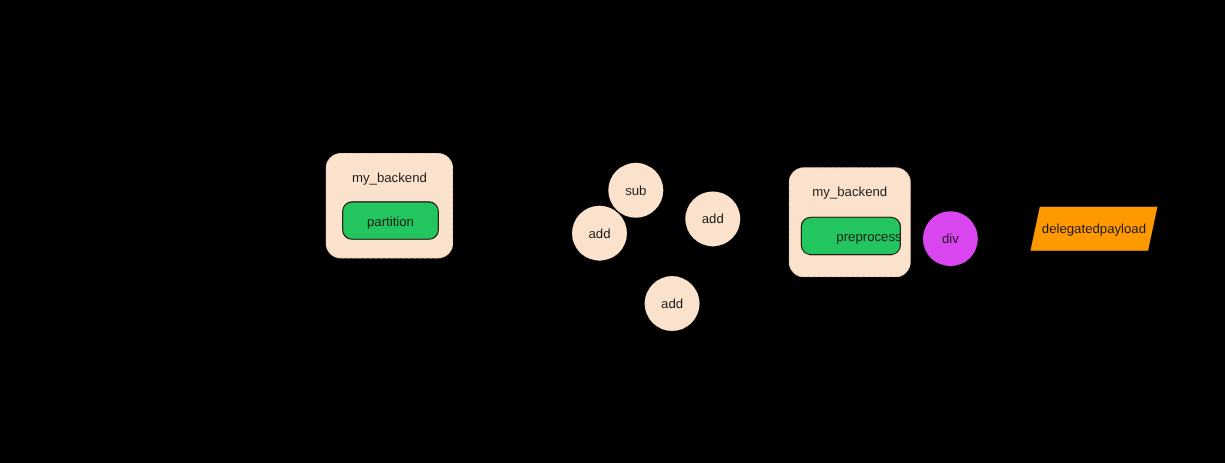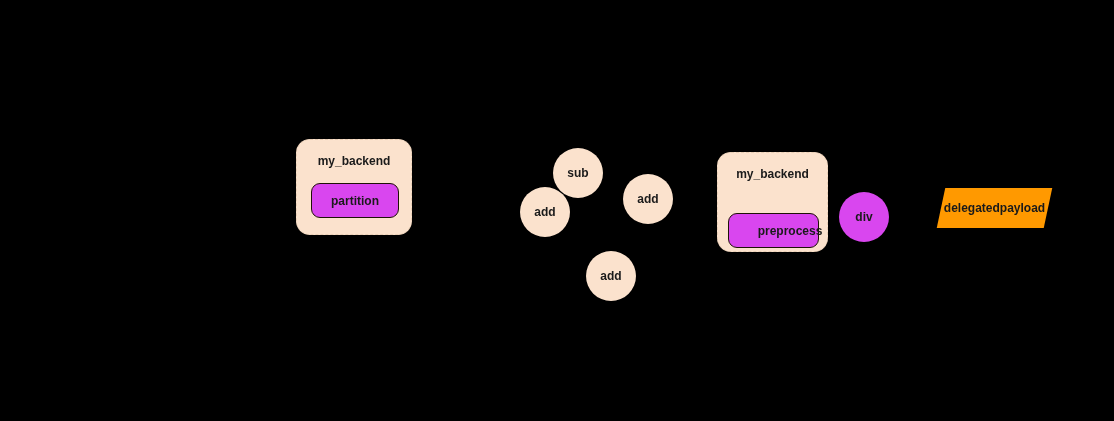--- a/index.html
+++ b/index.html
@@ -9,21 +9,20 @@
   }
   body {
     font-family: "Liberation Sans", sans-serif;
   }
   #canvas {
     position: relative;
     width: 1112px;
     height: 421px;
     background: #000000;
     overflow: hidden;
-    font-weight: bold;
   }
 
   
   .backend-group {
     position: absolute;
     background: #fbe2cd;
     border: 1px dashed #e8cdb4;
     border-radius: 14px;
     box-sizing: border-box;
   }
@@ -34,21 +33,21 @@
     text-align: center;
     font-size: 12px;
     line-height: 14px;
     color: #1a1a1a;
     white-space: nowrap;
   }
 
   
   .op-box {
     position: absolute;
-    background: #d946ef;
+    background: #22c55e;
     border: 1px solid #1f1208;
     border-radius: 9px;
     box-sizing: border-box;
     display: flex;
     align-items: center;
     justify-content: center;
     font-size: 12px;
     color: #1a1a1a;
     white-space: nowrap;
   }
@@ -96,21 +95,21 @@
 </head>
 <body>
 
 <div id="canvas">
     <div class="backend-group" style="left: 296px; top: 139px; width: 116px; height: 96px;">
       <div class="backend-group-label" style="top: 14px;">my_backend</div>
       <div class="op-box" style="left: 14px; top: 43px; width: 88px; height: 35px;">partition</div>
     </div>
     <div class="backend-group" style="left: 717px; top: 152px; width: 111px; height: 100px;">
       <div class="backend-group-label" style="top: 14px;">my_backend</div>
-      <div class="op-box" style="left: 10px; top: 60px; width: 91px; height: 35px; padding-left: 33px;">preprocess</div>
+      <div class="op-box" style="left: 10px; top: 44px; width: 91px; height: 35px; padding-left: 33px;">preprocess</div>
     </div>
     <div class="node-circle peach" style="left: 553px; top: 148px; width: 50px; height: 50px;">sub</div>
     <div class="node-circle peach" style="left: 520px; top: 187px; width: 50px; height: 50px;">add</div>
     <div class="node-circle peach" style="left: 623px; top: 174px; width: 50px; height: 50px;">add</div>
     <div class="node-circle peach" style="left: 586px; top: 251px; width: 50px; height: 50px;">add</div>
     <div class="node-circle white" style="left: 839px; top: 192px; width: 50px; height: 50px;">div</div>
     <div class="payload-shape" style="left: 941px; top: 188px; width: 107px; height: 40px;"></div>
     <div class="payload-label" style="left: 941px; top: 188px; width: 107px; height: 40px; position: absolute;">
       <span>delegated</span>
       <span>payload</span>

